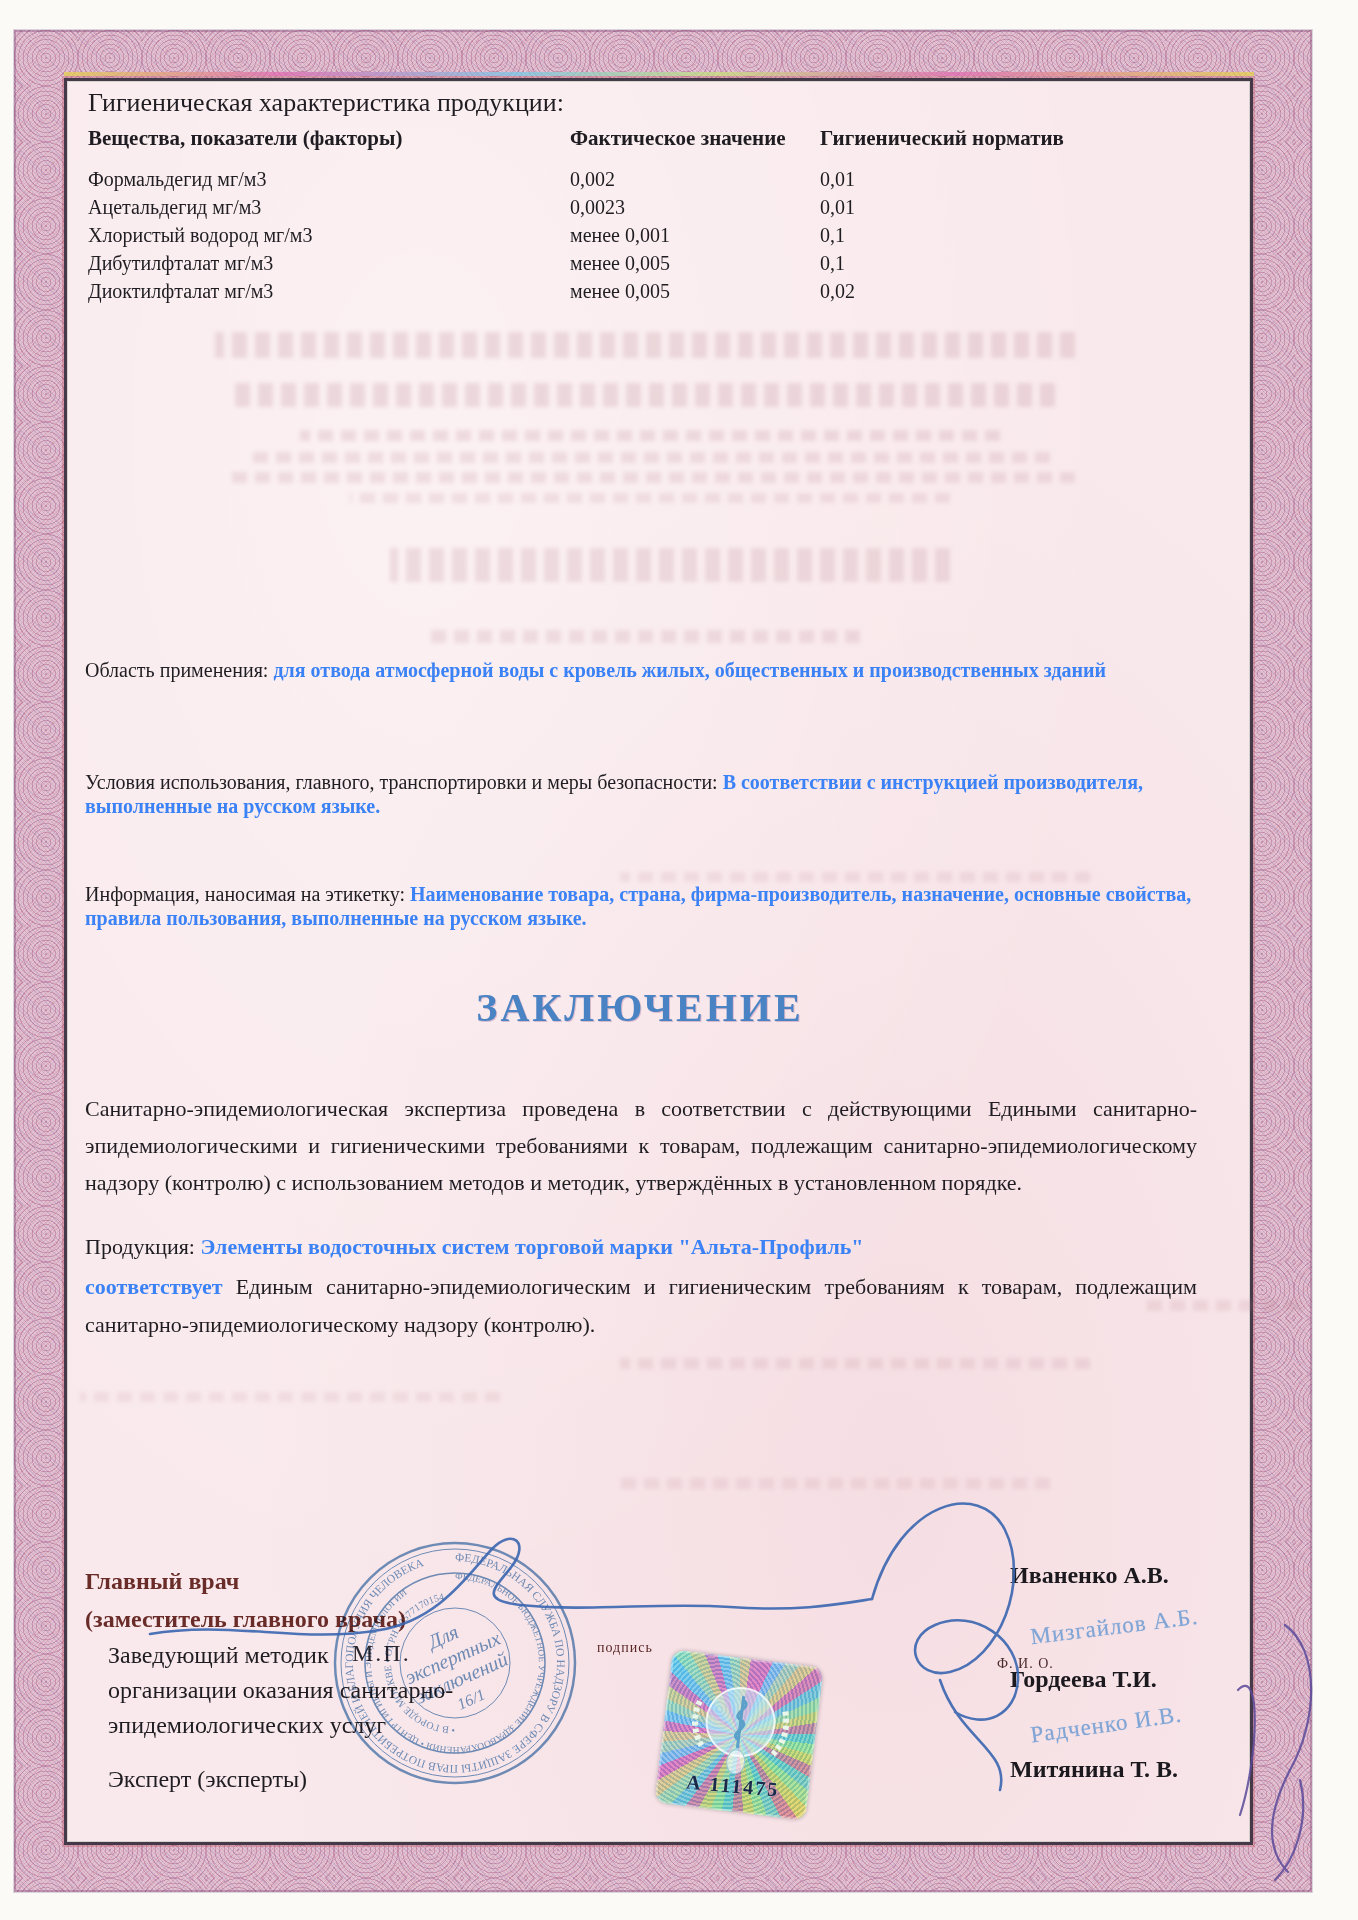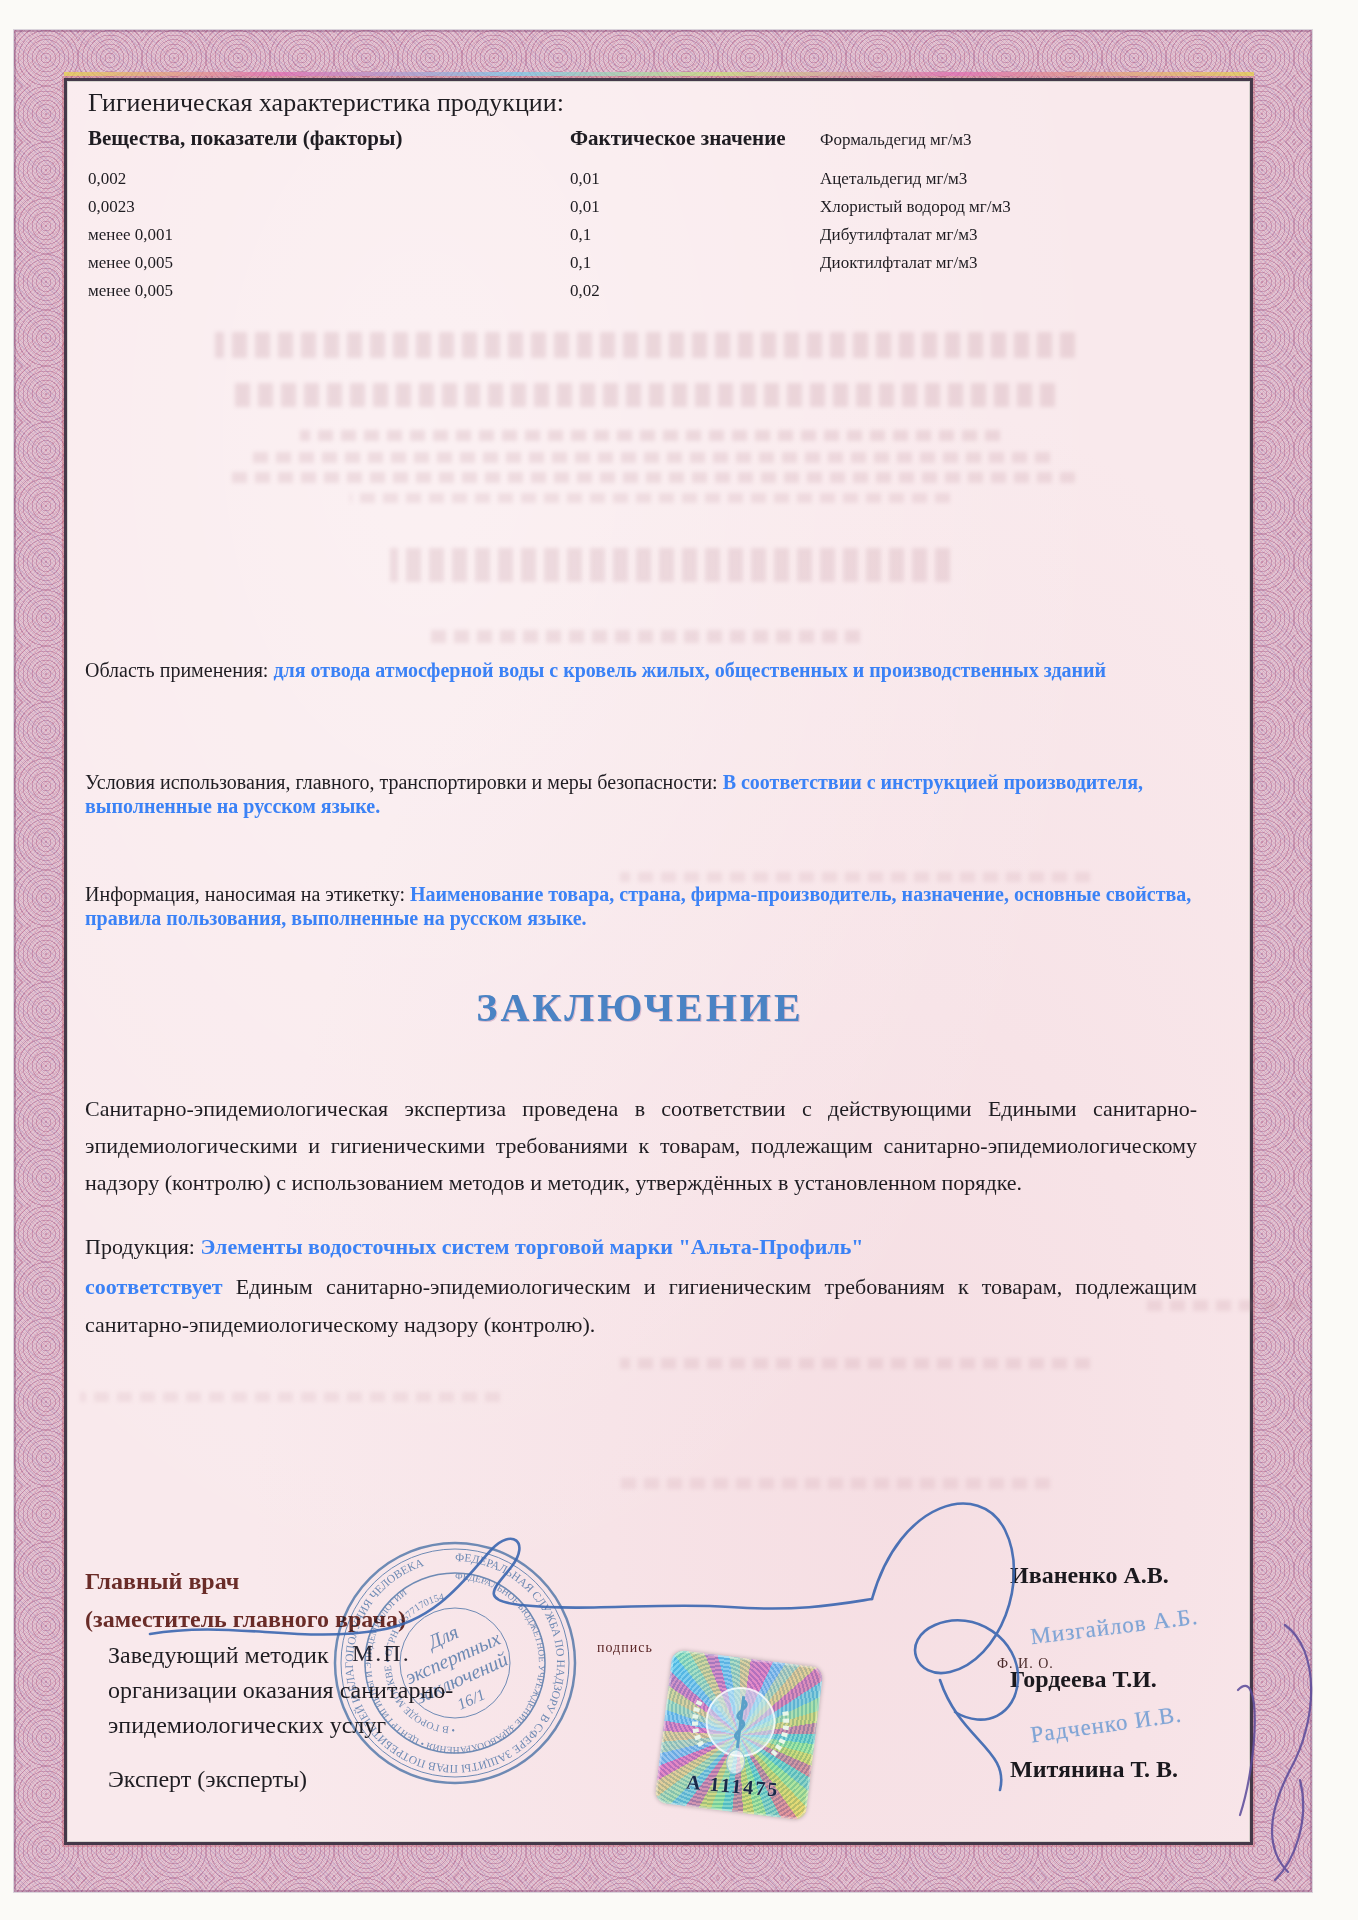--- a/index.html
+++ b/index.html
@@ -49,21 +49,21 @@
   .lbl{font-weight:normal;}
   b,.bold{font-weight:bold;color:#3b82f6;}
   .just{text-align:justify;}
   .conclusion-title{
     font-size:40px;font-weight:bold;letter-spacing:3px;color:#4a83c4;
     text-shadow:1px 1px 0 rgba(140,70,130,.28);text-align:center;
   }
   
   .hyg-table{display:grid;grid-template-columns:482px 250px 1fr;column-gap:0;}
   .hyg-table .hd{font-weight:bold;font-size:21px;padding-bottom:14px;}
-  .hyg-table .cell{font-size:17px;line-height:28px;}
+  .hyg-table .cell{font-size:20px;line-height:28px;}
   
   .maroon{color:#6a2c28;font-weight:bold;}
   .role{font-size:24px;}
   .small-label{font-size:14px;color:#4a2a2a;letter-spacing:1px;}
   .name{font-size:24px;font-weight:bold;color:#1b191e;}
   .stamped-name{
     font-size:23px;color:#6d9bd3;opacity:.85;letter-spacing:1px;
     text-shadow:0 0 1px rgba(109,155,211,.6);
   }
   .mp{font-size:24px;color:#2a2730;letter-spacing:2px;}
@@ -106,20 +106,21 @@
 <div class="ghost" style="left:1140px;top:1300px;width:160px;height:11px;opacity:.25;"></div>
 <div class="ghost" style="left:620px;top:1358px;width:470px;height:11px;opacity:.25;"></div>
 <div class="ghost" style="left:80px;top:1392px;width:420px;height:10px;opacity:.2;"></div>
 <div class="ghost" style="left:620px;top:1478px;width:430px;height:11px;opacity:.22;"></div>
 
 <div class="abs t21" style="left:88px;top:88px;">Гигиеническая характеристика продукции:</div>
 
 <div class="abs hyg-table" style="left:88px;top:126px;width:1120px;">
   <div class="hd">Вещества, показатели (факторы)</div>
   <div class="hd">Фактическое значение</div>
+  <div class="hd">Гигиенический норматив</div>
 
   <div class="cell">Формальдегид мг/м3</div>
   <div class="cell">0,002</div>
   <div class="cell">0,01</div>
 
   <div class="cell">Ацетальдегид мг/м3</div>
   <div class="cell">0,0023</div>
   <div class="cell">0,01</div>
 
   <div class="cell">Хлористый водород мг/м3</div>

